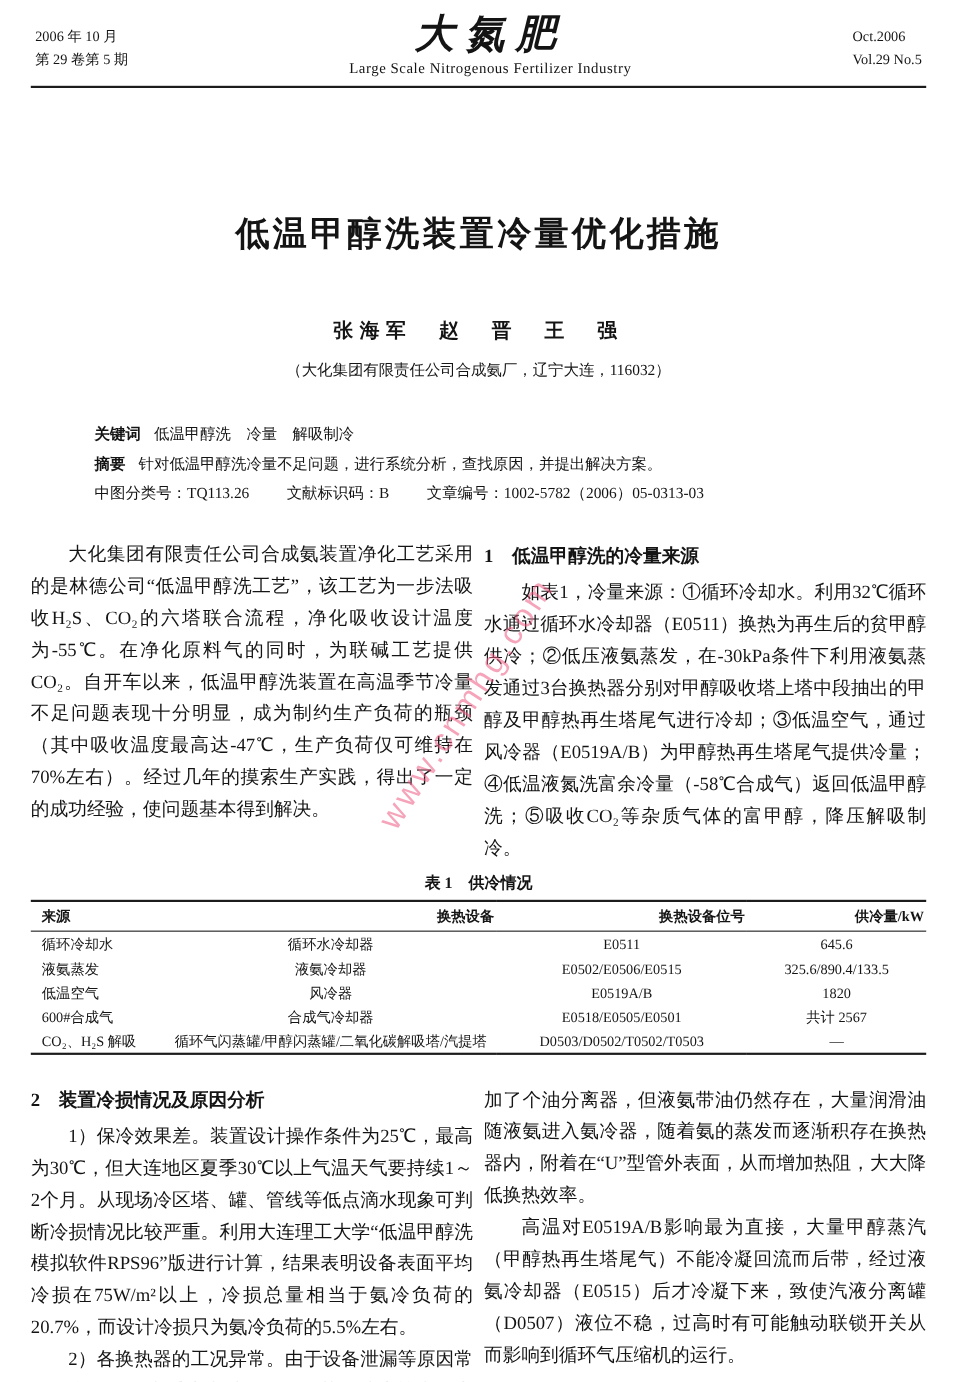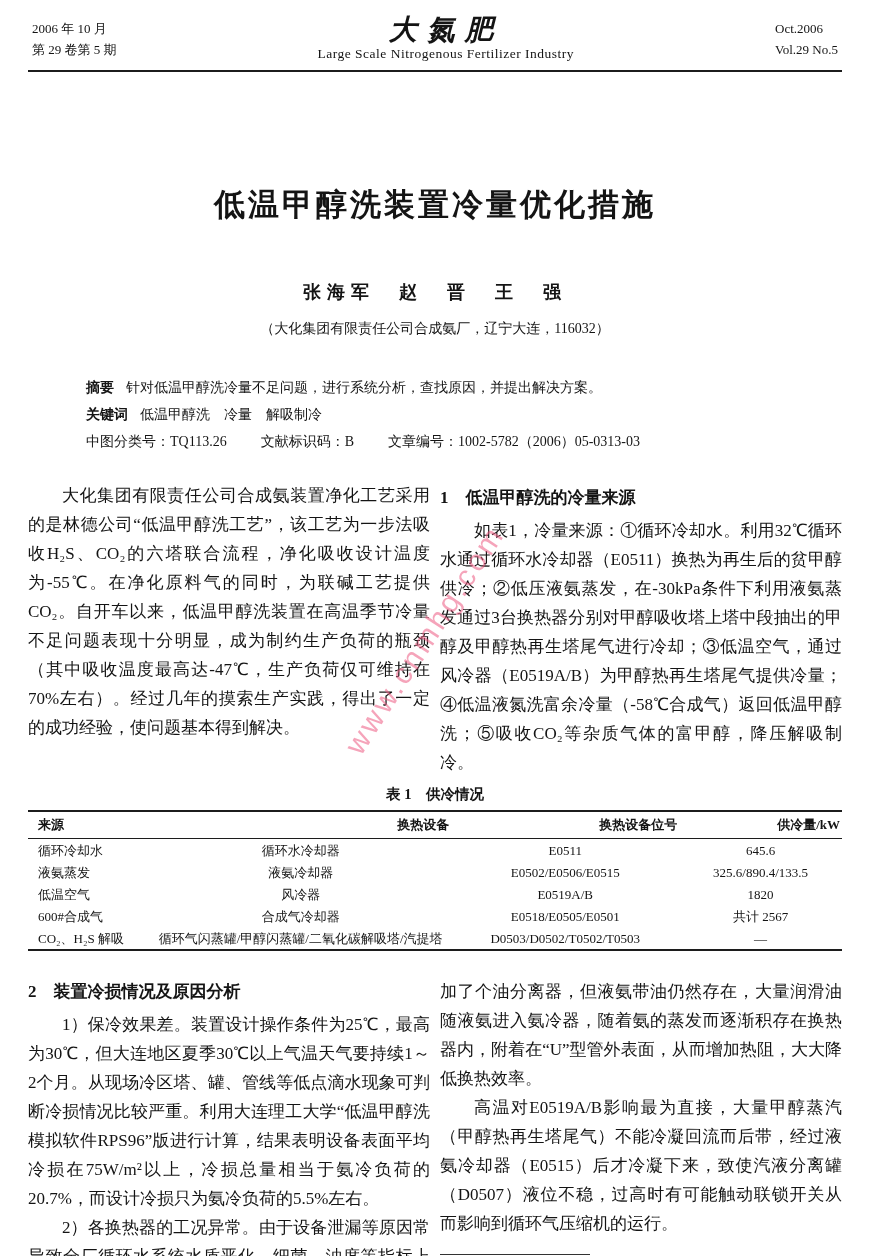--- a/index.html
+++ b/index.html
@@ -9,21 +9,21 @@
     font-family:"Liberation Serif", serif;
     color:#141414;
   }
   .page { position:relative; width:870px; height:1256px; padding:14px 28px 0 28px; overflow:hidden; background:#fff; }
 
   
   .header { display:flex; justify-content:space-between; align-items:center; border-bottom:2px solid #1c1c1c; padding:2px 4px 8px 4px; }
   .header-side { font-size:13px; line-height:21px; white-space:nowrap; }
   .header-side.right { text-align:left; }
   .header-center { text-align:center; flex:1; }
-  .logo { font-size:28px; font-weight:bold; font-style:italic; letter-spacing:10px; font-family:Liberation Serif, serif; line-height:1.0; }
+  .logo { font-size:36px; font-weight:bold; font-style:italic; letter-spacing:10px; font-family:Liberation Mono, monospace; line-height:1.0; }
   .journal-en { font-size:13.5px; letter-spacing:0.5px; margin-top:2px; }
 
   
   .title { text-align:center; font-size:31px; font-weight:bold; letter-spacing:3px; margin-top:112px; }
   .authors { text-align:center; font-size:18px; font-weight:bold; letter-spacing:6px; margin-top:54px; }
   .affiliation { text-align:center; font-size:14px; margin-top:16px; }
 
   
   .meta { margin:36px 56px 0 58px; font-size:14px; line-height:27px; }
   .meta .label { font-weight:bold; margin-right:12px; }
@@ -78,24 +78,24 @@
       <div>Vol.29 No.5</div>
     </div>
   </header>
 
   <h1 class="title">低温甲醇洗装置冷量优化措施</h1>
   <div class="authors">张海军　赵　晋　王　强</div>
   <div class="affiliation">（大化集团有限责任公司合成氨厂，辽宁大连，116032）</div>
 
   <div class="meta">
     <div>
-      <span class="label">摘要</span><span>针对低温甲醇洗冷量不足问题，进行系统分析，查找原因，并提出解决方案。</span>
+      <span class="label">关键词</span><span>低温甲醇洗　冷量　解吸制冷</span>
     </div>
     <div>
-      <span class="label">关键词</span><span>低温甲醇洗　冷量　解吸制冷</span>
+      <span class="label">摘要</span><span>针对低温甲醇洗冷量不足问题，进行系统分析，查找原因，并提出解决方案。</span>
     </div>
     <div>
       <span class="seg">中图分类号：TQ113.26</span><span class="seg">文献标识码：B</span><span>文章编号：1002-5782（2006）05-0313-03</span>
     </div>
   </div>
 
   <div class="columns top">
     <div class="col">
       <p>大化集团有限责任公司合成氨装置净化工艺采用的是林德公司“低温甲醇洗工艺”，该工艺为一步法吸收H₂S、CO₂的六塔联合流程，净化吸收设计温度为-55℃。在净化原料气的同时，为联碱工艺提供CO₂。自开车以来，低温甲醇洗装置在高温季节冷量不足问题表现十分明显，成为制约生产负荷的瓶颈（其中吸收温度最高达-47℃，生产负荷仅可维持在70%左右）。经过几年的摸索生产实践，得出了一定的成功经验，使问题基本得到解决。</p>
     </div>

